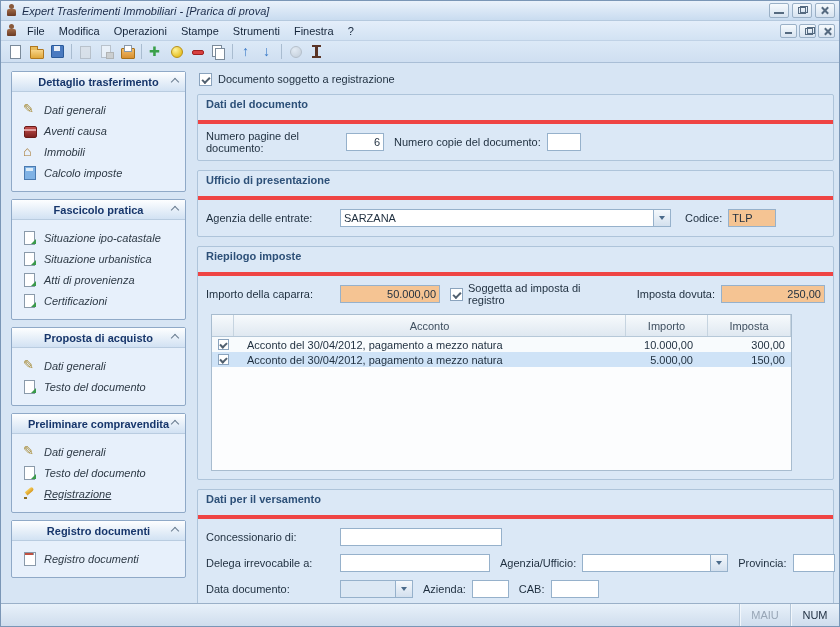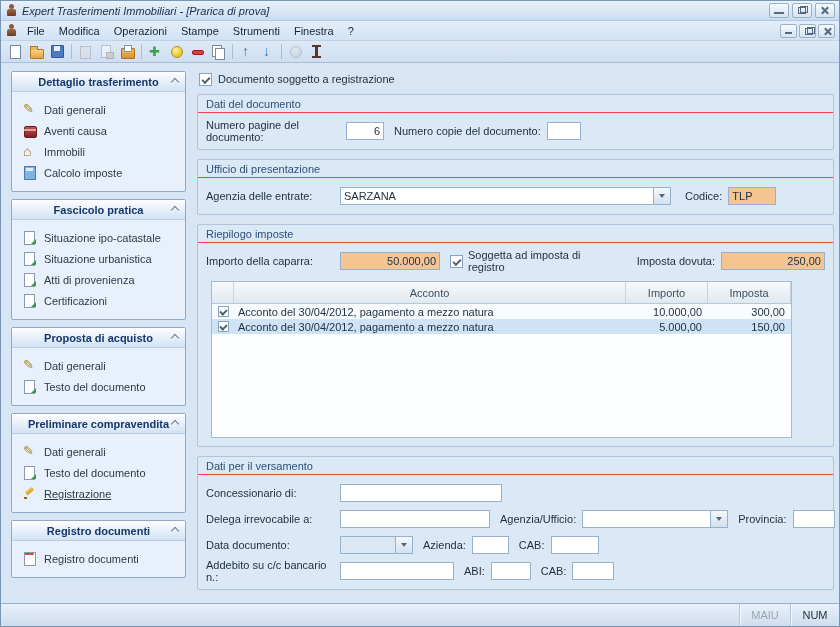--- a/index.html
+++ b/index.html
@@ -56,21 +56,21 @@
   .icon-exit-icon::after{content:"";position:absolute;left:3px;top:1px;width:9px;height:2px;background:#5a3426;box-shadow:0 11px 0 #5a3426;}
 
   
   .workarea{flex:1;display:flex;padding:8px 5px 0 10px;overflow:hidden;}
 
   
   .sidebar{width:175px;flex:none;}
   .panel{border:1px solid #8fa9c7;border-radius:2px;background:#e7f0fb;margin-bottom:7px;}
   .phead{height:19px;display:flex;align-items:center;justify-content:center;position:relative;background:linear-gradient(#fdfeff,#d2e2f3);border-bottom:1px solid #b9cce0;color:#17366b;font-weight:bold;cursor:pointer;}
   .chev{position:absolute;right:7px;top:7px;width:5px;height:5px;border-left:1px solid #6a7d90;border-top:1px solid #6a7d90;transform:rotate(45deg);}
-  .pitems{padding:7px 20px 8px 11px;}
+  .pitems{padding:7px 20px 8px 11px;font-style:italic;}
   .side-item{display:flex;align-items:center;gap:8px;height:21px;color:#2e3a46;cursor:pointer;}
   .slbl.active{text-decoration:underline;}
   .si{width:13px;height:13px;flex:none;position:relative;display:inline-block;}
   .pencil-icon::before{content:"✎";position:absolute;left:0;top:-2px;font-size:13px;color:#a3862e;}
   .gift-icon::before{content:"";position:absolute;left:1px;top:2px;width:11px;height:10px;border-radius:2px;background:linear-gradient(#c4504e,#7e2220);border:1px solid #6a1a18;}
   .gift-icon::after{content:"";position:absolute;left:1px;top:5px;width:12px;height:2px;background:#e0a0a0;}
   .house-icon::before{content:"⌂";position:absolute;left:0;top:-2px;font-size:14px;font-weight:bold;color:#a5762e;}
   .calculator-icon::before{content:"";position:absolute;left:1px;top:0;width:10px;height:12px;background:#7fb2e5;border:1px solid #4a7ab0;}
   .calculator-icon::after{content:"";position:absolute;left:3px;top:2px;width:7px;height:3px;background:#dcecf8;}
   .document-icon::before{content:"";position:absolute;left:1px;top:0;width:9px;height:12px;background:#fff;border:1px solid #8a9aaa;}
@@ -82,42 +82,42 @@
 
   
   .content{flex:1;margin-left:11px;min-width:0;}
   .cbrow{display:flex;align-items:center;gap:6px;height:16px;margin:0 0 7px 2px;}
   .cb{width:13px;height:13px;box-sizing:border-box;border:1px solid #8aa3bd;background:#fff;position:relative;display:inline-block;flex:none;cursor:pointer;}
   .cb.checked::after{content:"";position:absolute;left:2px;top:3px;width:6px;height:3px;border-left:2px solid #51606f;border-bottom:2px solid #51606f;transform:rotate(-45deg);}
   .cb.small{width:11px;height:11px;}
   .cb.small.checked::after{left:1px;top:2px;width:5px;height:3px;}
 
   .grp{border:1px solid #aec4da;border-radius:2px;background:#dbe8f6;margin-bottom:9px;}
-  .grp-title{padding:3px 8px 2px;color:#2d5078;border-bottom:1px solid #ef4444;}
+  .grp-title{padding:3px 8px 10px;color:#2d5078;border-bottom:4px solid #ef4444;font-weight:bold;}
   .grp-body{padding:8px;}
   .frow{display:flex;align-items:center;height:20px;margin-bottom:6px;}
   .frow:last-child{margin-bottom:0;}
   .flabel{width:134px;flex:none;}
   .flabel-in{flex:none;margin:0 6px 0 10px;}
   .tin{height:18px;box-sizing:border-box;border:1px solid #96b1cb;background:#fff;font-family:"Liberation Sans","DejaVu Sans",sans-serif;font-size:11px;color:#1e2e3e;padding:0 3px;outline:none;}
   .num{text-align:right;}
   .orange{background:#f5c493;}
   .combo{display:flex;align-items:center;}
   .dbtn{width:17px;height:18px;box-sizing:border-box;border:1px solid #96b1cb;border-left:none;background:linear-gradient(#f4f8fc,#d3e0ee);display:inline-flex;align-items:center;justify-content:center;cursor:pointer;flex:none;}
   .darrow{width:0;height:0;border-left:3px solid transparent;border-right:3px solid transparent;border-top:4px solid #4a6a8a;}
 
   
   .tbl{margin-top:10px;margin-left:5px;margin-right:33px;border:1px solid #a8bccf;background:#fcfdfe;height:155px;overflow:hidden;}
   .thead{display:flex;height:21px;background:linear-gradient(#f7fafc,#dfe8f1);border-bottom:1px solid #b6c8d8;color:#3f4f5f;}
   .th{display:flex;align-items:center;justify-content:center;border-right:1px solid #c6d4e0;box-sizing:border-box;}
   .th-check{width:22px;flex:none;}
   .th-acc{flex:1;}
   .th-imp{width:82px;flex:none;}
   .th-tax{width:83px;flex:none;}
-  .trow{display:flex;align-items:center;height:15px;background:#f8fbfd;}
+  .trow{display:flex;align-items:center;height:15px;background:#f8fbfd;gap:9px;}
   .trow.selected{background:#cfe3f7;}
   .tc{box-sizing:border-box;}
   .tc-check{width:22px;flex:none;display:flex;justify-content:center;}
   .tc-acc{flex:1;padding-left:4px;white-space:nowrap;overflow:hidden;}
   .tc-imp{width:82px;flex:none;text-align:right;padding-right:6px;}
   .tc-tax{width:83px;flex:none;text-align:right;padding-right:6px;}
 
   
   .statusbar{height:22px;flex:none;display:flex;align-items:center;background:linear-gradient(#e8f1fa,#cfdded);border-top:1px solid #9ab0c8;}
   .sb-fill{flex:1;}

